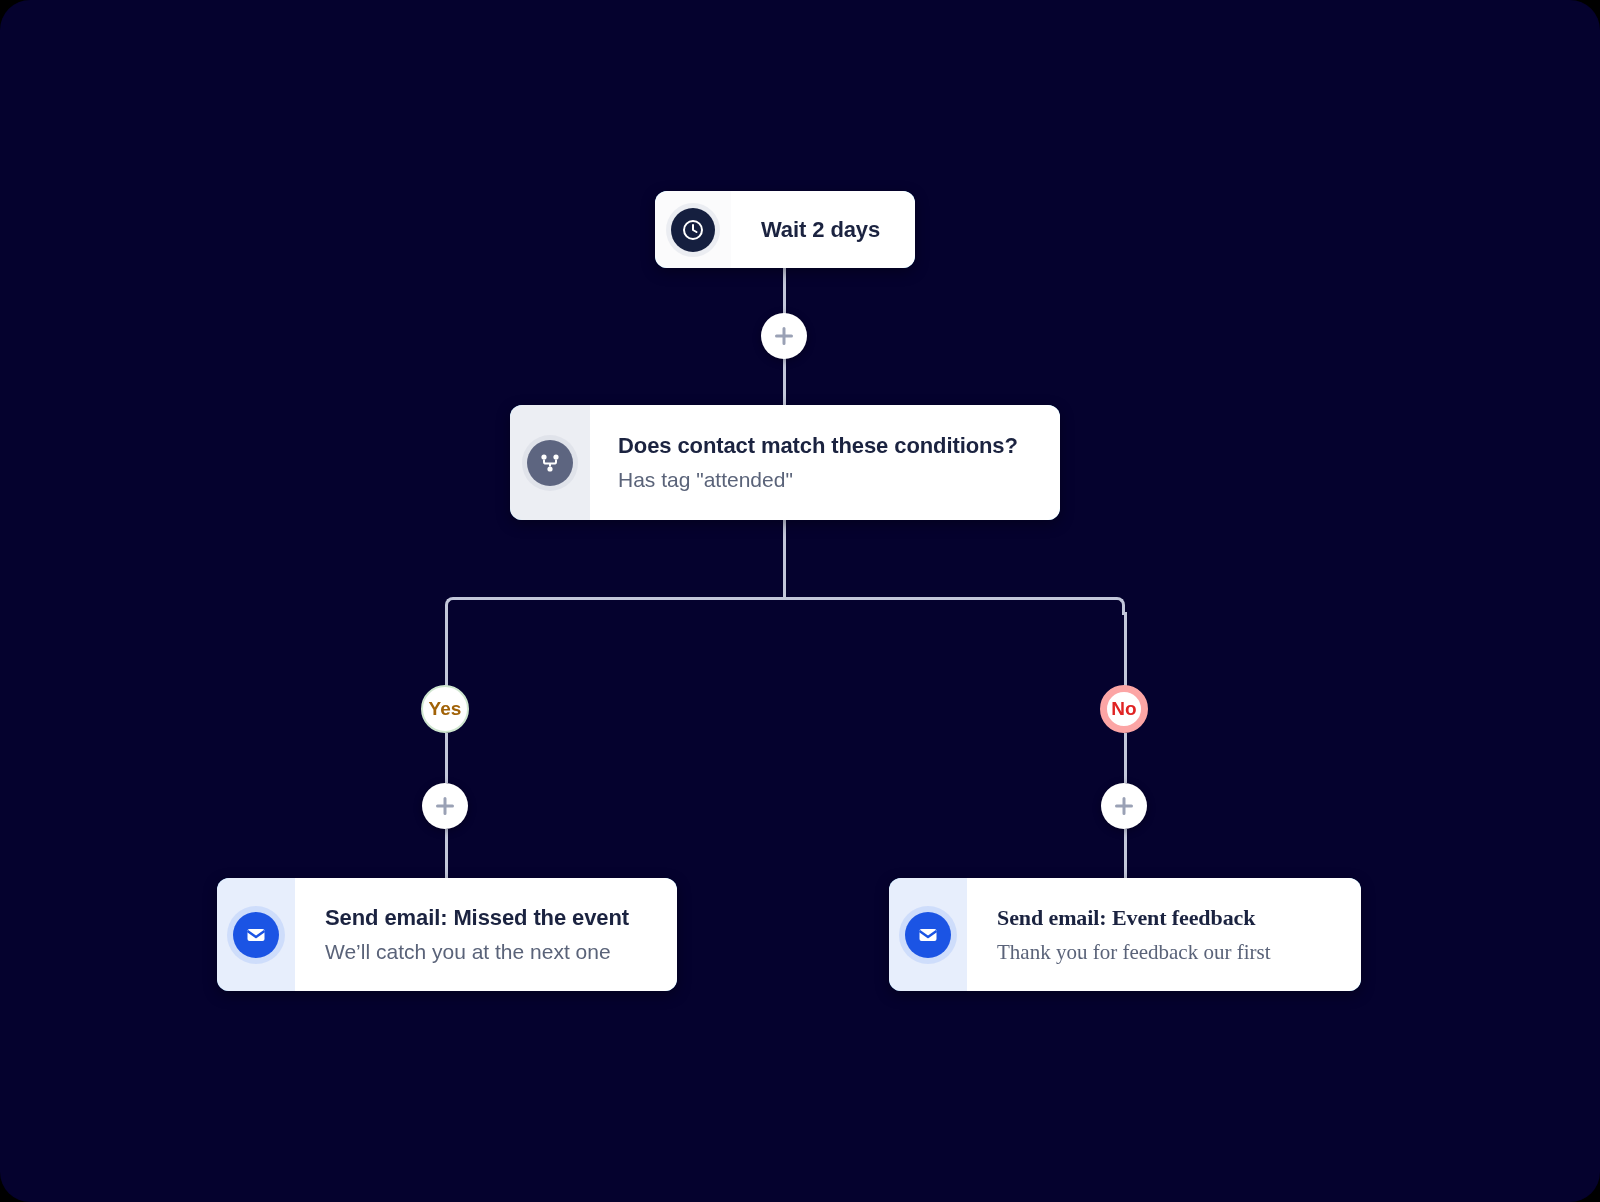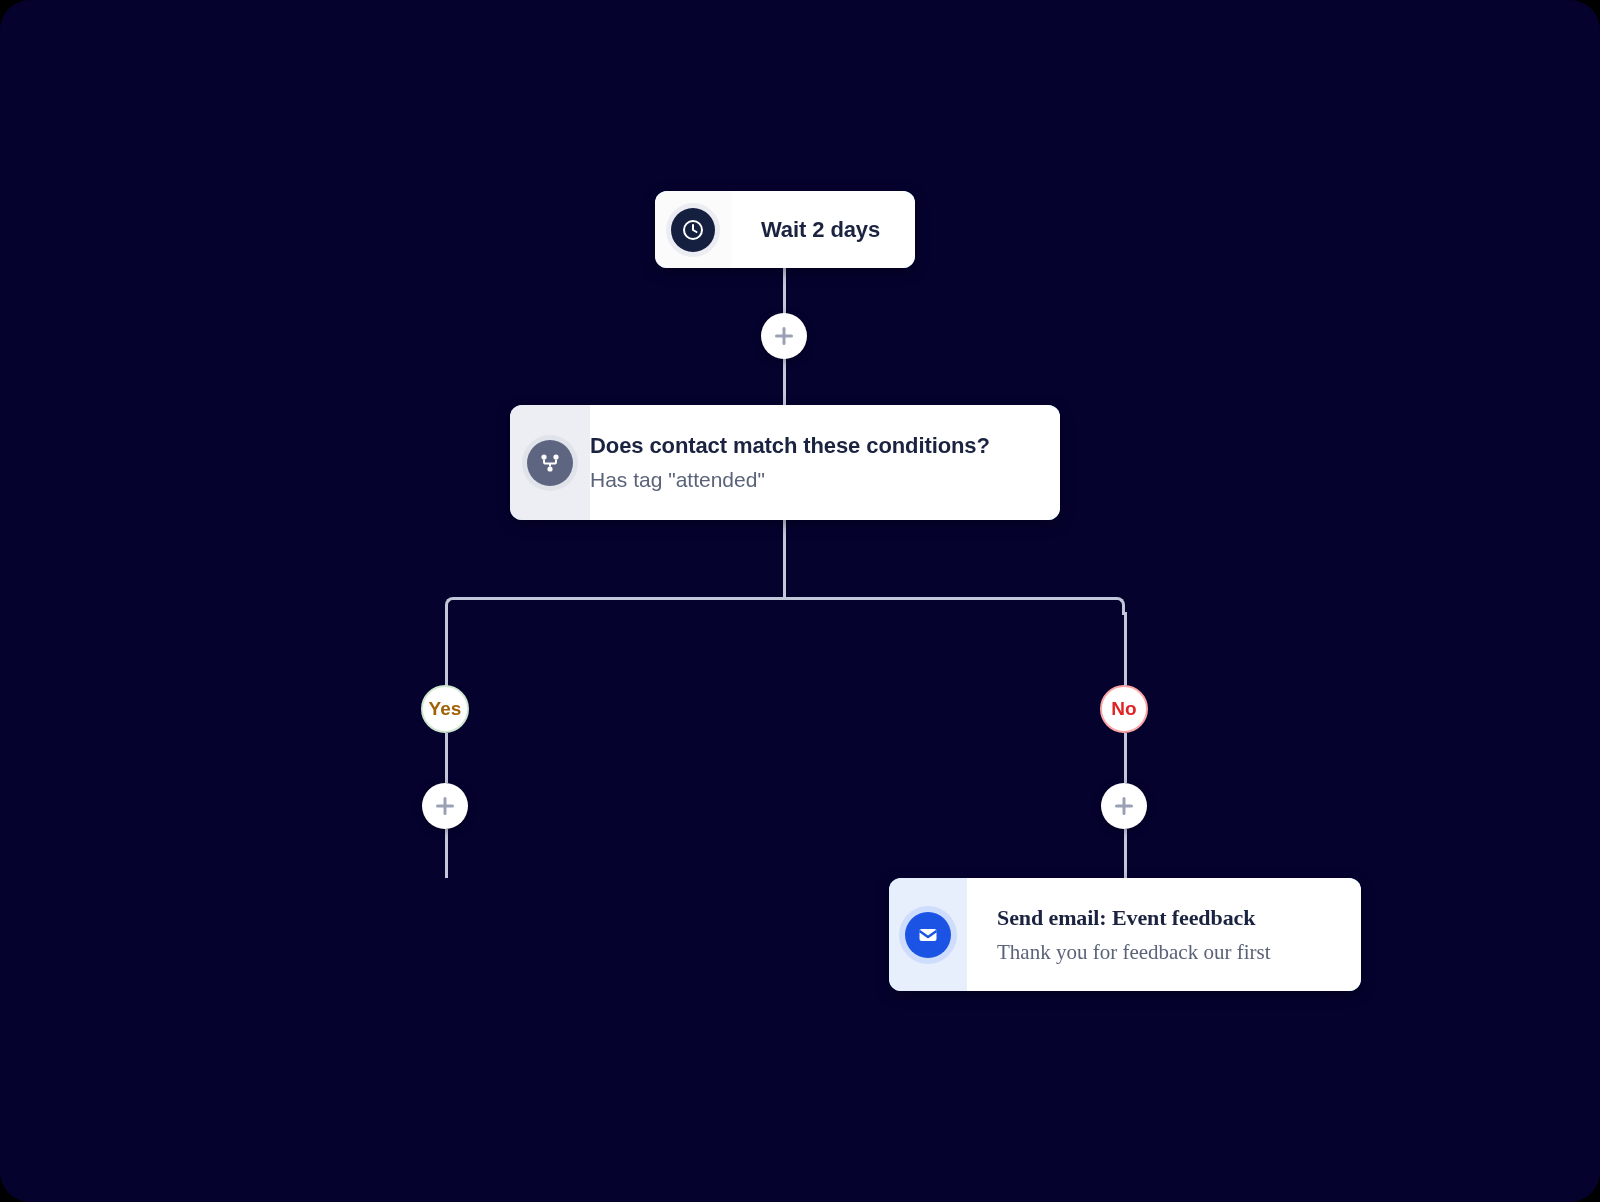--- a/index.html
+++ b/index.html
@@ -86,21 +86,21 @@
     box-shadow:0 0 0 5px rgba(200,204,218,0.30);
     display:flex; align-items:center; justify-content:center;
   }
 
   
   #node-condition {
     left:510px; top:405px;
     width:550px; height:115px;
   }
   #node-condition .node-icon-pane { width:80px; background:#eceef3; }
-  #node-condition .node-body { flex:1; gap:9px; }
+  #node-condition .node-body { flex:1; padding-left:28px; gap:9px; }
   #node-condition .node-title { font-size:22px; }
   #node-condition .node-sub  { font-size:21px; }
 
   .branch-icon {
     width:46px; height:46px; border-radius:50%;
     background:#5d6580;
     box-shadow:0 0 0 5px rgba(210,213,224,0.45);
     display:flex; align-items:center; justify-content:center;
   }
 
@@ -135,21 +135,21 @@
   
   .branch-badge {
     position:absolute;
     width:48px; height:48px;
     border-radius:50%;
     background:#ffffff;
     display:flex; align-items:center; justify-content:center;
     font-size:19px; font-weight:bold;
   }
   #badge-yes { border:2px solid #cfe6cf; color:#a16207; }
-  #badge-no  { border:2px solid #fca5a5; color:#e02424; }
+  #badge-no  { border:7px solid #fca5a5; color:#e02424; }
 </style>
 </head>
 <body>
 
 <div id="canvas">
 
   <div class="conn conn-v" style="left:783px; top:268px; height:137px;"></div>
 
   <div class="conn conn-v" style="left:783px; top:520px; height:79px;"></div>
 
@@ -219,29 +219,43 @@
       <path d="M11 3.5 L11 18.5 M3.5 11 L18.5 11" stroke="#9aa1b5" stroke-width="3" stroke-linecap="round"></path>
     </svg>
   </div>
 
   <div class="plus-btn" id="plus-no" style="left:1101px; top:783px;">
     <svg width="22" height="22" viewBox="0 0 22 22" aria-hidden="true">
       <path d="M11 3.5 L11 18.5 M3.5 11 L18.5 11" stroke="#9aa1b5" stroke-width="3" stroke-linecap="round"></path>
     </svg>
   </div>
 
-
-  <div class="node node-email" id="node-email-right">
+  <div class="node node-email" id="node-email-left">
     <div class="node-icon-pane">
       <div class="mail-icon">
         <svg width="24" height="24" viewBox="0 0 24 24" aria-hidden="true">
           <rect x="3.5" y="6" width="17" height="12" rx="2" fill="#ffffff"></rect>
           <path d="M3.5 8 L12 14 L20.5 8" fill="none" stroke="#1b54e4" stroke-width="2.4" stroke-linejoin="round"></path>
         </svg>
       </div>
     </div>
     <div class="node-body">
+      <div class="node-title">Send email: Missed the event</div>
+      <div class="node-sub">We’ll catch you at the next one</div>
+    </div>
+  </div>
+
+  <div class="node node-email" id="node-email-right">
+    <div class="node-icon-pane">
+      <div class="mail-icon">
+        <svg width="24" height="24" viewBox="0 0 24 24" aria-hidden="true">
+          <rect x="3.5" y="6" width="17" height="12" rx="2" fill="#ffffff"></rect>
+          <path d="M3.5 8 L12 14 L20.5 8" fill="none" stroke="#1b54e4" stroke-width="2.4" stroke-linejoin="round"></path>
+        </svg>
+      </div>
+    </div>
+    <div class="node-body">
       <div class="node-title">Send email: Event feedback</div>
       <div class="node-sub">Thank you for feedback our first</div>
     </div>
   </div>
 
 </div>
 
 </body></html>

